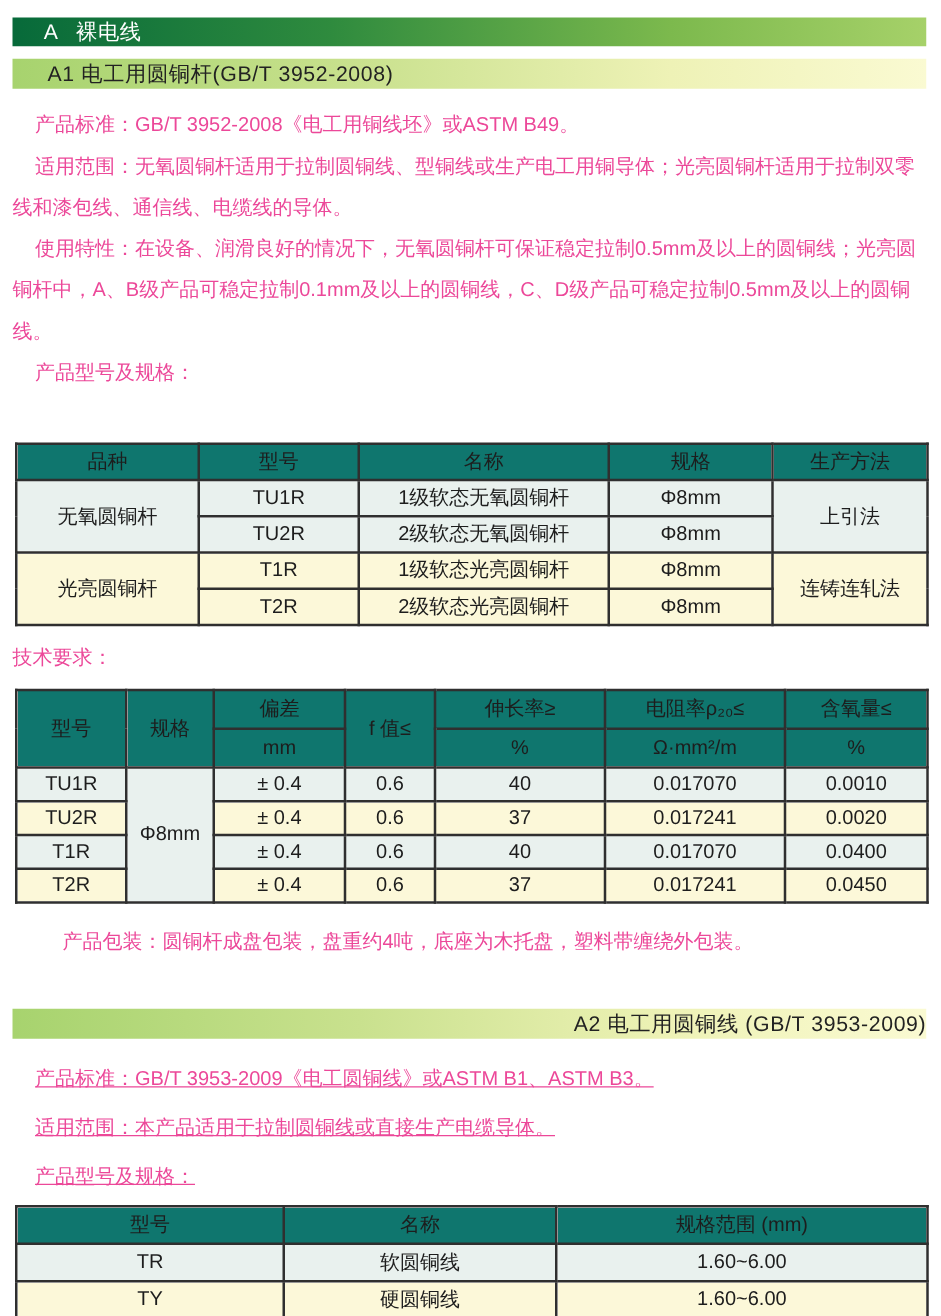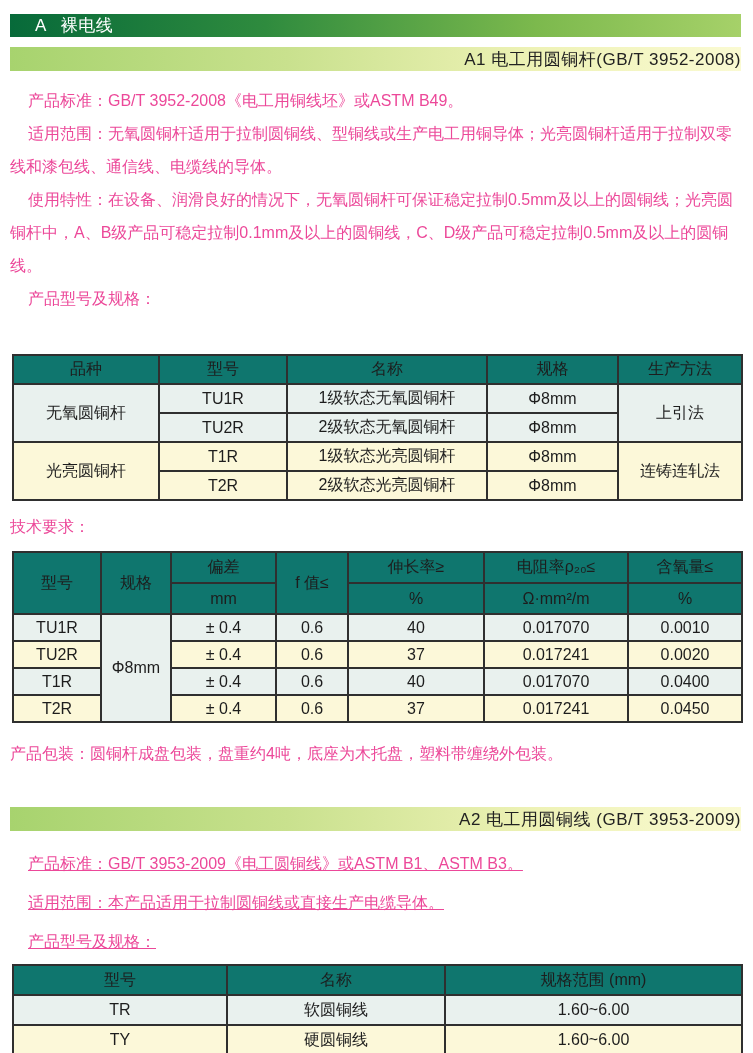--- a/index.html
+++ b/index.html
@@ -26,33 +26,33 @@
     padding-left:25px;
   }
   .band-main .letter{margin-right:14px;}
   .band-sub{
     height:24px;
     background:linear-gradient(90deg,#a7d36e 0%,#c9e18e 38%,#eef2b6 72%,#fafad2 100%);
     color:#222222;
     padding-left:28px;
     font-size:17px;
   }
-  .band-a1{margin-top:10px;justify-content:flex-end;}
+  .band-a1{margin-top:10px;}
   .band-a2{margin-top:37px;justify-content:flex-end;}
   
   .textblock{margin-top:13px;}
   .para{
     font-size:16px;
     line-height:33px;
     margin:0;
     color:#ec4899;
   }
   .indent{text-indent:18px;}
   .gap-after-table{margin-top:9px;}
-  .pack-para{margin-top:14px;}
+  .pack-para{margin-top:14px;margin-left:40px;}
   .a2-paras .para{margin-bottom:6px;text-decoration:underline;}
   .a2-paras{margin-top:16px;}
   
   table{
     border-collapse:collapse;
     table-layout:fixed;
     width:729px;
     margin-left:2px;
   }
   th,td{

